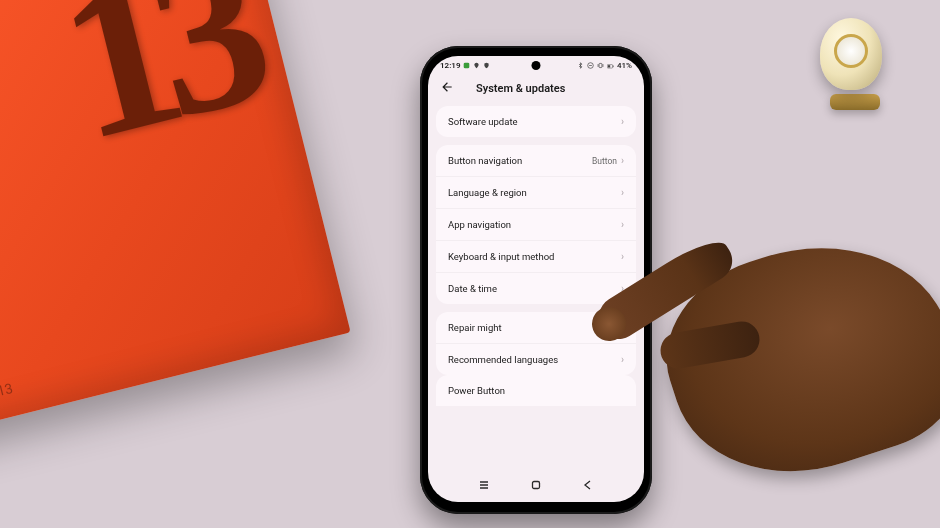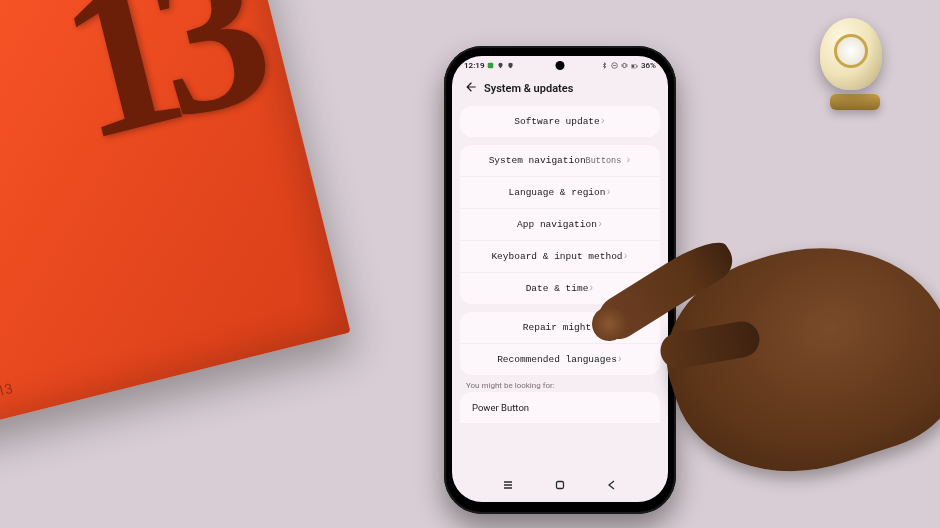--- a/index.html
+++ b/index.html
@@ -119,21 +119,20 @@
   .phone {
     position: absolute;
     left: 420px;
     top: 46px;
     width: 232px;
     height: 468px;
     background: #000;
     border-radius: 38px;
     box-shadow: 0 14px 28px rgba(0,0,0,0.4), inset 0 0 0 2px #1a1a1a;
     padding: 10px 8px 12px 8px;
-    margin-left: 24px;
   }
   .screen {
     width: 100%;
     height: 100%;
     background: #f6eef3;
     border-radius: 30px;
     overflow: hidden;
     position: relative;
     font-size: 9px;
     color: #1a1a1a;
@@ -156,21 +155,21 @@
     font-size: 8px;
     font-weight: 500;
   }
   .status-left, .status-right { display:flex; align-items:center; gap:3px; }
   .status-left span.time { font-weight:600; }
   .ico { width:7px; height:7px; display:inline-block; }
 
   .header {
     display: flex;
     align-items: center;
-    gap: 6px;
+    gap: 22px;
     padding: 8px 12px 10px;
   }
   .back-arrow {
     font-size: 14px;
     line-height: 1;
   }
   .header-title {
     font-size: 11px;
     font-weight: 600;
   }
@@ -182,24 +181,23 @@
     gap: 8px;
   }
   .group {
     background: #fdf7fb;
     border-radius: 12px;
     overflow: hidden;
   }
   .row {
     display: flex;
     align-items: center;
-    justify-content: center;
+    justify-content: space-between;
     padding: 10px 12px;
     border-bottom: 1px solid rgba(0,0,0,0.04);
-    font-family: Liberation Mono, monospace;
   }
   .row:last-child { border-bottom: none; }
   .row-label { font-size: 9.5px; color:#1a1a1a; }
   .row-right { display:flex; align-items:center; gap:4px; }
   .row-value { font-size: 8.5px; color: #6a6a6a; }
   .chev { color: #b0a8ad; font-size: 10px; }
 
   .hint {
     font-size: 8px;
     color: #7a7178;
@@ -286,21 +284,21 @@
               <line x1="8.5" y1="3" x2="8.5" y2="7" stroke="#444" stroke-width="1"></line>
             </svg>
         </span>
         <span class="ico">
           <svg viewBox="0 0 12 8">
               <rect x="0.5" y="1" width="9" height="6" rx="1" fill="none" stroke="#444" stroke-width="0.8"></rect>
               <rect x="10" y="2.5" width="1.2" height="3" fill="#444"></rect>
               <rect x="1.5" y="2" width="4" height="4" fill="#444"></rect>
             </svg>
         </span>
-        <span>36%</span>
+        <span>41%</span>
       </div>
     </div>
 
     <div class="header">
       <span class="back-arrow">
         <svg width="14" height="14" viewBox="0 0 24 24">
             <path d="M20 11H7.8l5.6-5.6L12 4l-8 8 8 8 1.4-1.4L7.8 13H20z" fill="#1a1a1a"></path>
           </svg>
       </span>
       <span class="header-title">System &amp; updates</span>
@@ -312,23 +310,23 @@
         <div class="row">
           <span class="row-label">Software update</span>
           <span class="row-right">
               <span class="chev">›</span>
             </span>
         </div>
       </div>
 
       <div class="group">
         <div class="row">
-          <span class="row-label">System navigation</span>
-          <span class="row-right">
-            <span class="row-value">Buttons</span>
+          <span class="row-label">Button navigation</span>
+          <span class="row-right">
+            <span class="row-value">Button</span>
             <span class="chev">›</span>
           </span>
         </div>
         <div class="row">
           <span class="row-label">Language &amp; region</span>
           <span class="row-right">
               <span class="chev">›</span>
             </span>
         </div>
         <div class="row">
@@ -362,21 +360,20 @@
         <div class="row">
           <span class="row-label">Recommended languages</span>
           <span class="row-right">
               <span class="chev">›</span>
             </span>
         </div>
       </div>
 
     </div>
 
-    <div class="hint">You might be looking for:</div>
     <div class="hint-item">
       <span>Power Button</span>
     </div>
 
     <div class="nav-bar">
       <span class="nav-ico">
         <svg width="12" height="12" viewBox="0 0 12 12">
             <line x1="2" y1="3" x2="10" y2="3" stroke="#2a2a2a" stroke-width="1.3"></line>
             <line x1="2" y1="6" x2="10" y2="6" stroke="#2a2a2a" stroke-width="1.3"></line>
             <line x1="2" y1="9" x2="10" y2="9" stroke="#2a2a2a" stroke-width="1.3"></line>

